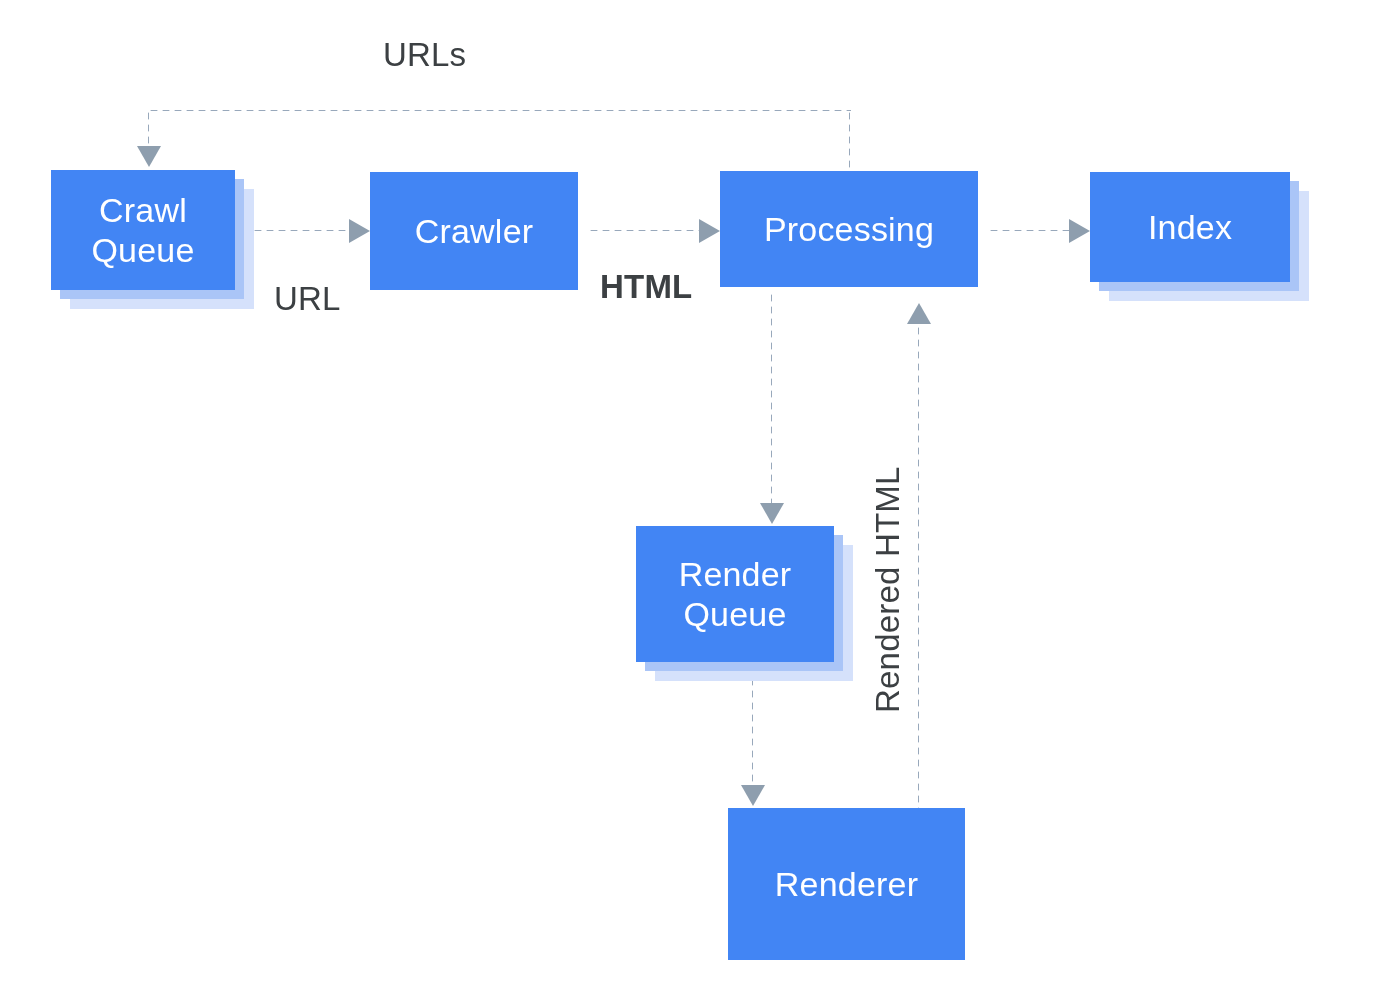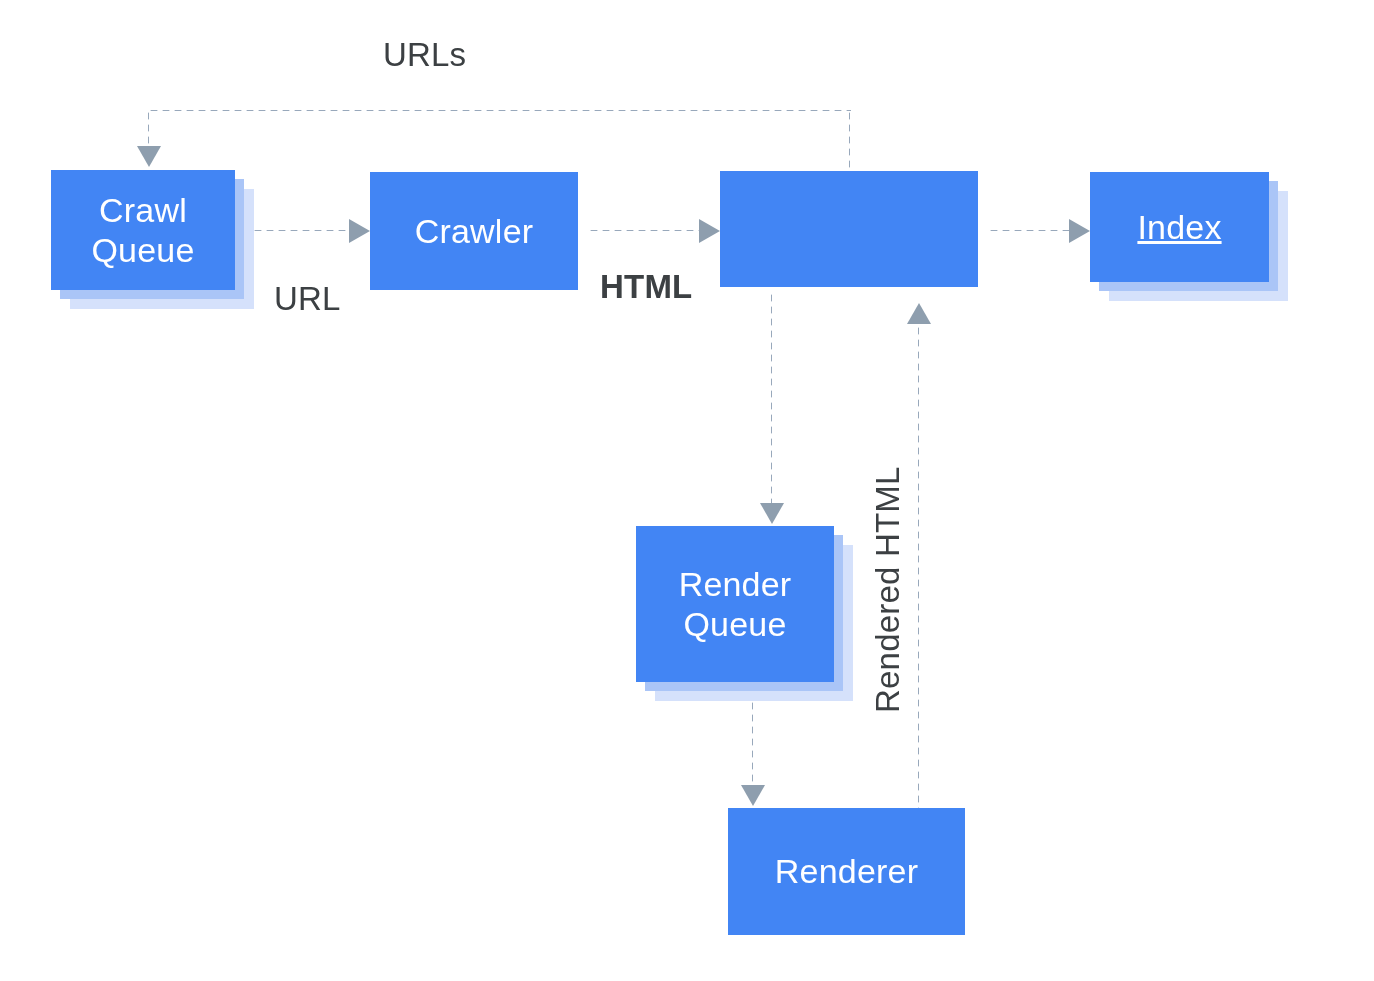--- a/index.html
+++ b/index.html
@@ -167,35 +167,36 @@
 Queue</span>
   </div>
 
   <div class="node" style="left:370px; top:172px; width:208px; height:118px;">
     <span class="node-face"></span>
     <span class="node-label">Crawler</span>
   </div>
 
   <div class="node" style="left:720px; top:171px; width:258px; height:116px;">
     <span class="node-face"></span>
-  </div>
-
-  <div class="node stacked" style="left:1090px; top:172px; width:179px; height:110px;text-decoration:underline;">
+    <span class="node-label">Processing</span>
+  </div>
+
+  <div class="node stacked" style="left:1090px; top:172px; width:200px; height:110px;">
     <span class="shadow2"></span>
     <span class="shadow1"></span>
     <span class="node-face"></span>
     <span class="node-label">Index</span>
   </div>
 
-  <div class="node stacked" style="left:636px; top:526px; width:198px; height:156px;">
+  <div class="node stacked" style="left:636px; top:526px; width:198px; height:136px;">
     <span class="shadow2"></span>
     <span class="shadow1"></span>
     <span class="node-face"></span>
     <span class="node-label">Render
 Queue</span>
   </div>
 
-  <div class="node" style="left:728px; top:808px; width:237px; height:127px;text-align:center;">
+  <div class="node" style="left:728px; top:808px; width:237px; height:152px;text-align:center;">
     <span class="node-face"></span>
     <span class="node-label">Renderer</span>
   </div>
 
 </div>
 
 </body></html>

